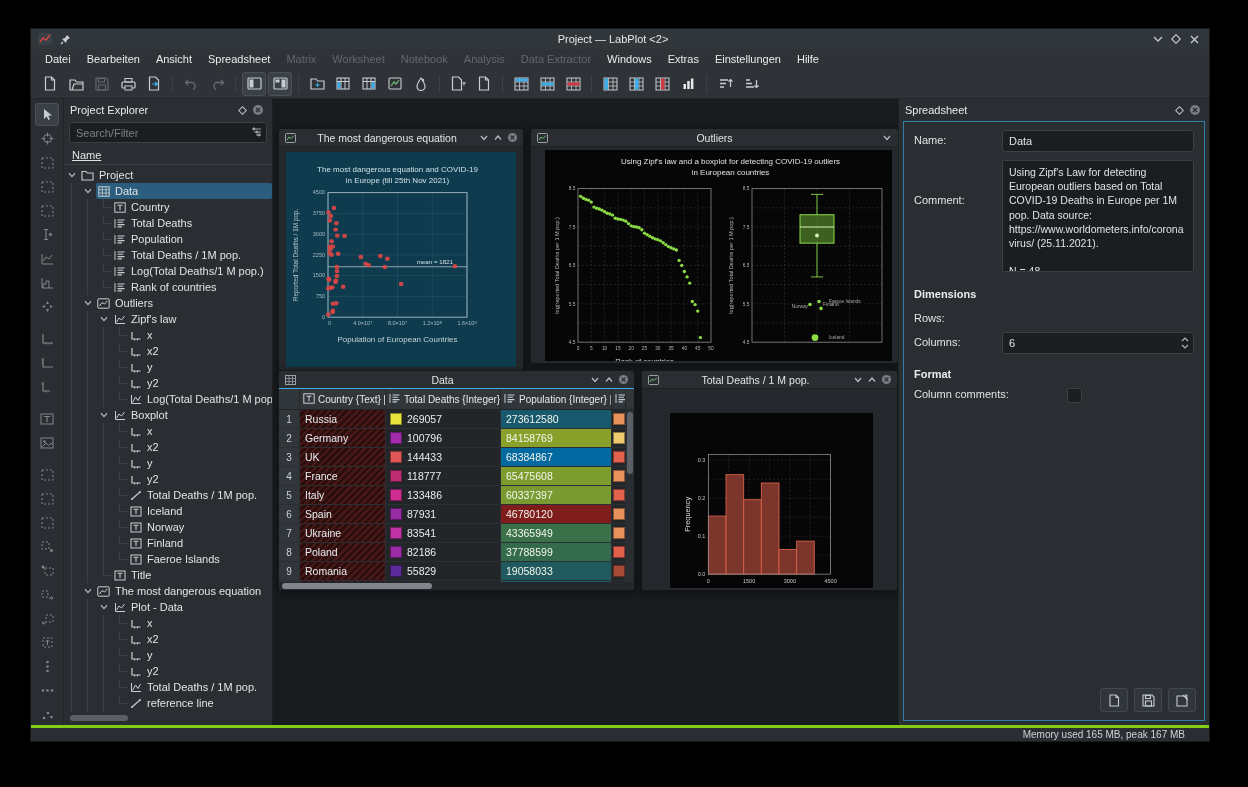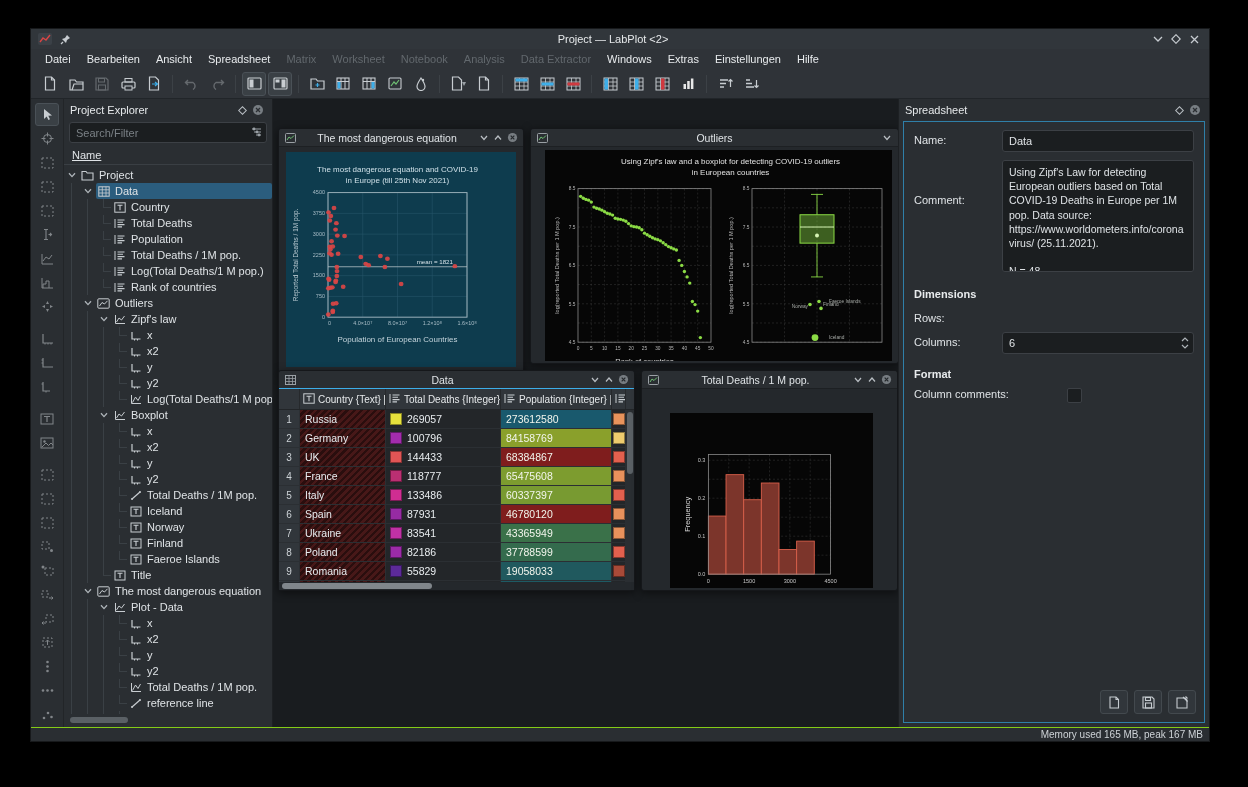--- a/index.html
+++ b/index.html
@@ -98,22 +98,22 @@
   textarea.tinput{height:112px;resize:none;padding:4px 6px;font-size:10.5px;line-height:1.35;}
   .sect{margin:14px 10px 0 10px;font-weight:bold;color:#e8ebed;}
   .spin{position:relative;}
   .spin .arrows{position:absolute;right:5px;top:2px;bottom:2px;display:flex;flex-direction:column;justify-content:center;
     color:#aeb4b9;font-size:7px;line-height:7px;}
   .chk{width:13px;height:13px;background:#1b1e20;border:1px solid #3c4045;border-radius:2px;margin-top:4px;}
   .props-btns{position:absolute;right:8px;bottom:8px;display:flex;gap:6px;}
   .pbtn{width:26px;height:22px;background:#31363b;border:1px solid #43494e;border-radius:3px;
     display:flex;align-items:center;justify-content:center;}
   
-  .statusbar{height:13px;background:#2a2e32;border-top:1px solid #84cc16;display:flex;align-items:center;
-    justify-content:flex-end;padding:0 6px;font-size:10px;color:#cdd2d6;flex:none;}
+  .statusbar{height:13px;background:#2a2e32;border-top:3px solid #84cc16;display:flex;align-items:center;
+    justify-content:flex-end;padding:0 24px;font-size:10px;color:#cdd2d6;flex:none;}
 </style>
 </head>
 <body>
 
 <div class="app">
 
   <div class="titlebar">
     <span class="tb-ico">
       <svg width="14" height="12" viewBox="0 0 14 12">
           <rect x="0" y="0" width="14" height="12" rx="2" fill="#3b4147"></rect>
@@ -1371,21 +1371,21 @@
      <div class="c deaths"><span class="sw" style="background:#a22cad"></span>100796</div>
      <div class="c pop" style="background:#8aa02b">84158769</div>
      <div class="c rate">
                     <span class="sw" style="background:#edcb6e"></span>
                   </div>
    </div>
                 <div class="dr">
      <div class="c num">3</div>
      <div class="c country">UK</div>
      <div class="c deaths"><span class="sw" style="background:#e05555"></span>144433</div>
-     <div class="c pop" style="background:#7f1d1d">68384867</div>
+     <div class="c pop" style="background:#0369a1">68384867</div>
      <div class="c rate">
                     <span class="sw" style="background:#e2604e"></span>
                   </div>
    </div>
                 <div class="dr">
      <div class="c num">4</div>
      <div class="c country">France</div>
      <div class="c deaths"><span class="sw" style="background:#bb2f72"></span>118777</div>
      <div class="c pop" style="background:#7d9c2f">65475608</div>
      <div class="c rate">

